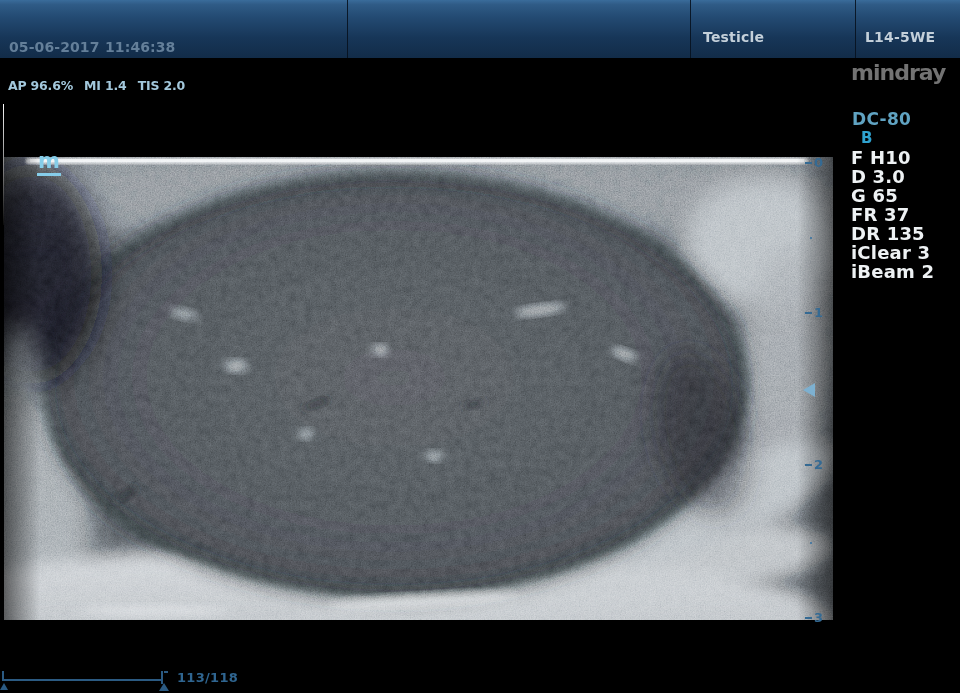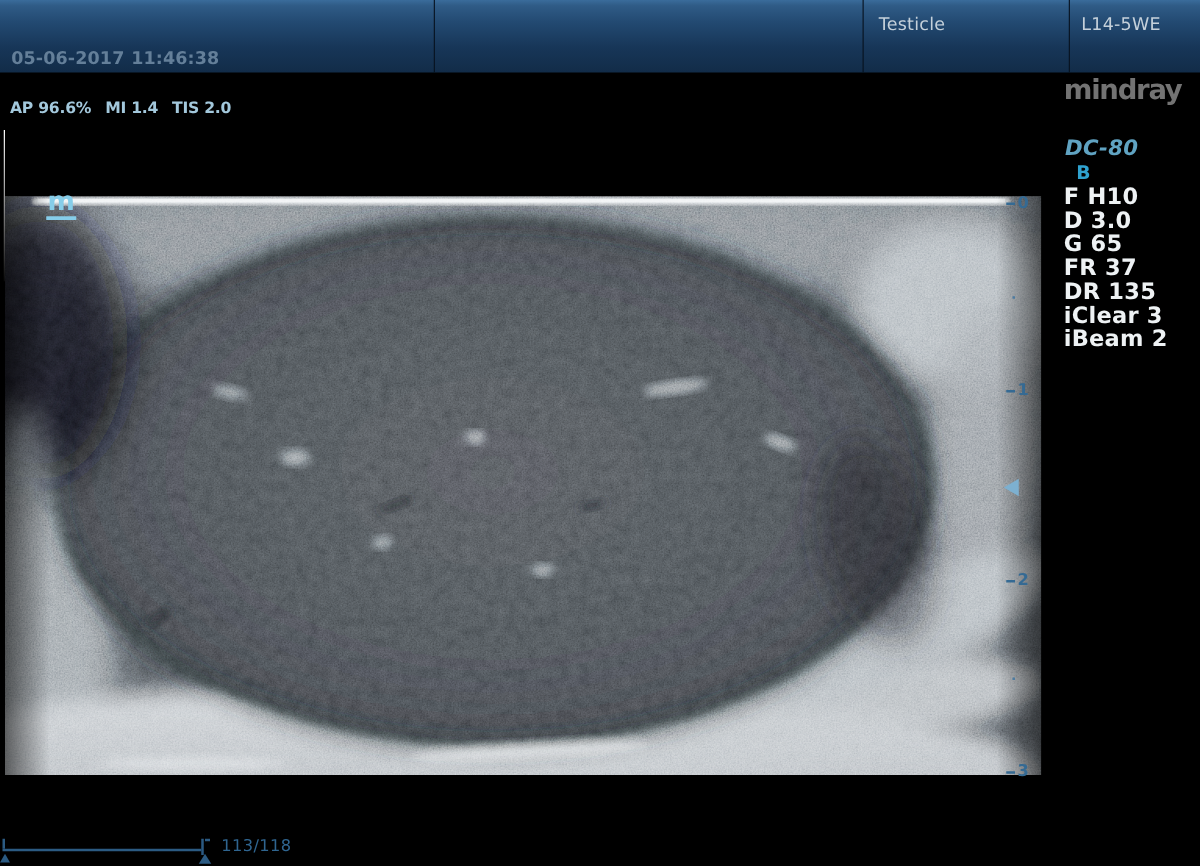--- a/index.html
+++ b/index.html
@@ -4,21 +4,21 @@
 <style>
   html,body{margin:0;padding:0;background:#000;}
   body{width:960px;height:693px;position:relative;overflow:hidden;
        font-family:"DejaVu Sans","Liberation Sans",sans-serif;}
   .abs{position:absolute;}
 
   
   #header{left:0;top:0;width:960px;height:58px;
     background:linear-gradient(180deg,#3a6c9b 0%,#2f5b86 8%,#234a72 30%,#173658 65%,#122c48 100%);}
   .hdiv{top:0;width:1px;height:58px;background:rgba(7,18,31,.9);}
-  .hrow1{top:12px;font-size:14px;font-weight:normal;color:#c4d0da;letter-spacing:.2px;}
+  .hrow1{top:29px;font-size:14px;font-weight:bold;color:#c4d0da;letter-spacing:.2px;}
   .hrow2{top:39px;font-size:14px;font-weight:bold;color:#647f99;letter-spacing:.1px;}
 
   
   #ap-line{left:8px;top:78px;font-size:12.5px;font-weight:bold;color:#a3c8dc;letter-spacing:-.2px;}
   #ap-line span{margin-right:7px;}
 
   
   #graybar{left:3px;top:104px;width:15px;height:121px;
     background:linear-gradient(180deg,#ffffff 0%,#e4e4e4 8%,#b6b6b6 30%,#7d7d7d 55%,#3e3e3e 80%,#0b0b0b 100%);}
 
@@ -31,36 +31,36 @@
   
   .tick-num{font-size:13px;font-weight:bold;color:#356a93;line-height:1;}
   .tick-dash{width:7px;height:2px;background:#356a93;}
   .tick-dot{width:2px;height:2px;background:#4d7ba0;}
   #focus-arrow{left:803px;top:383px;width:0;height:0;
     border-top:7px solid transparent;border-bottom:7px solid transparent;
     border-right:12px solid #7db0d0;}
 
   
   #logo{left:851px;top:60px;font-size:22px;font-weight:bold;color:#737373;letter-spacing:-1px;}
-  #model{left:852px;top:109px;font-size:17px;font-weight:bold;color:#60a3c2;letter-spacing:.3px;font-style:italic;}
+  #model{left:852px;top:109px;font-size:17px;font-weight:bold;color:#60a3c2;letter-spacing:.3px;}
   #mode-b{left:861px;top:129px;font-size:15px;font-weight:bold;color:#2fa2cf;}
   #params{left:851px;top:148px;font-size:18px;font-weight:bold;color:#eef2f4;
     line-height:19px;letter-spacing:.2px;}
 
   
   .cine-col{background:#2b5a82;}
   #cine-line{left:2px;top:679px;width:159px;height:2px;}
   #cine-start-tick{left:2px;top:671px;width:2px;height:8px;}
   #cine-start-tri{left:0;top:683px;width:0;height:0;
     border-left:4px solid transparent;border-right:4px solid transparent;border-bottom:7px solid #2b5a82;}
   #cine-handle-bar{left:161px;top:671px;width:2px;height:13px;}
   #cine-handle-tick{left:164px;top:671px;width:4px;height:2px;}
   #cine-handle-tri{left:159px;top:683px;width:0;height:0;
     border-left:5px solid transparent;border-right:5px solid transparent;border-bottom:8px solid #2b5a82;}
-  #frame-counter{left:177px;top:670px;font-size:13px;font-weight:normal;color:#2f6590;letter-spacing:.3px;}
+  #frame-counter{left:177px;top:670px;font-size:13px;font-weight:bold;color:#2f6590;letter-spacing:.3px;}
 </style>
 </head>
 <body>
 
 <div id="header" class="abs">
   <div class="abs hdiv" style="left:347px"></div>
   <div class="abs hdiv" style="left:690px"></div>
   <div class="abs hdiv" style="left:855px"></div>
   <div class="abs hrow2" style="left:9px">05-06-2017</div>
   <div class="abs hrow2" style="left:105px">11:46:38</div>

